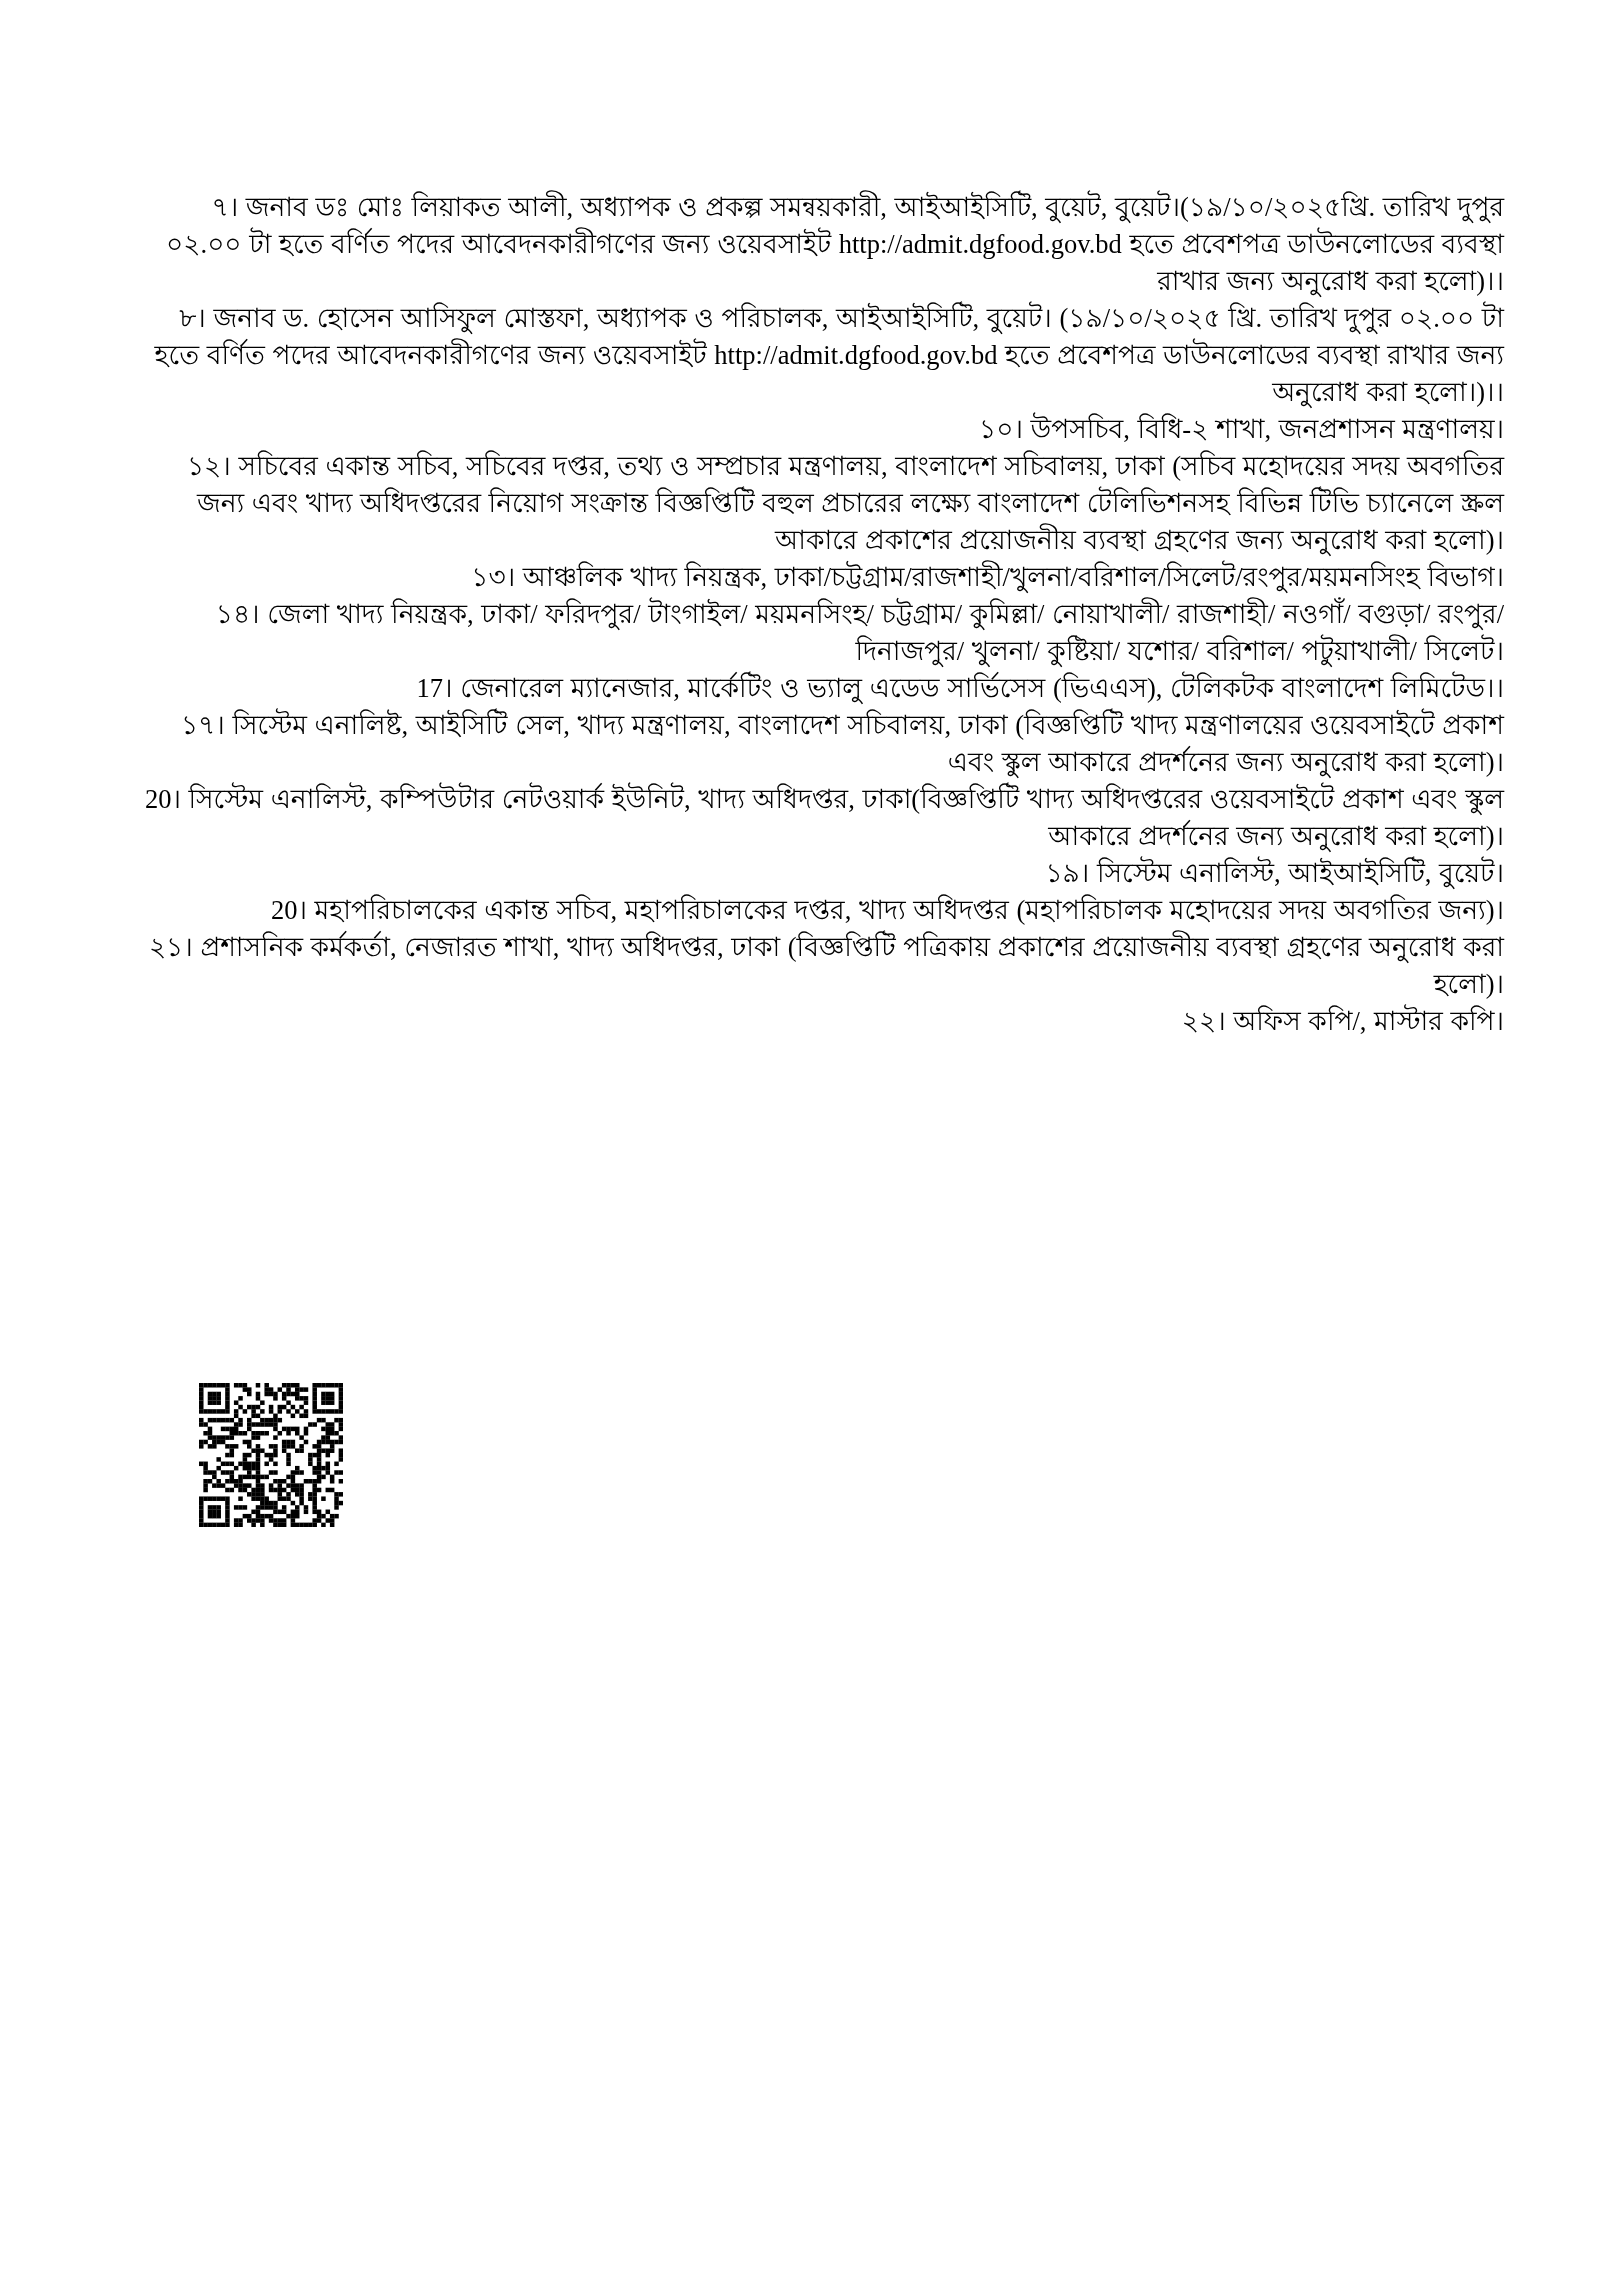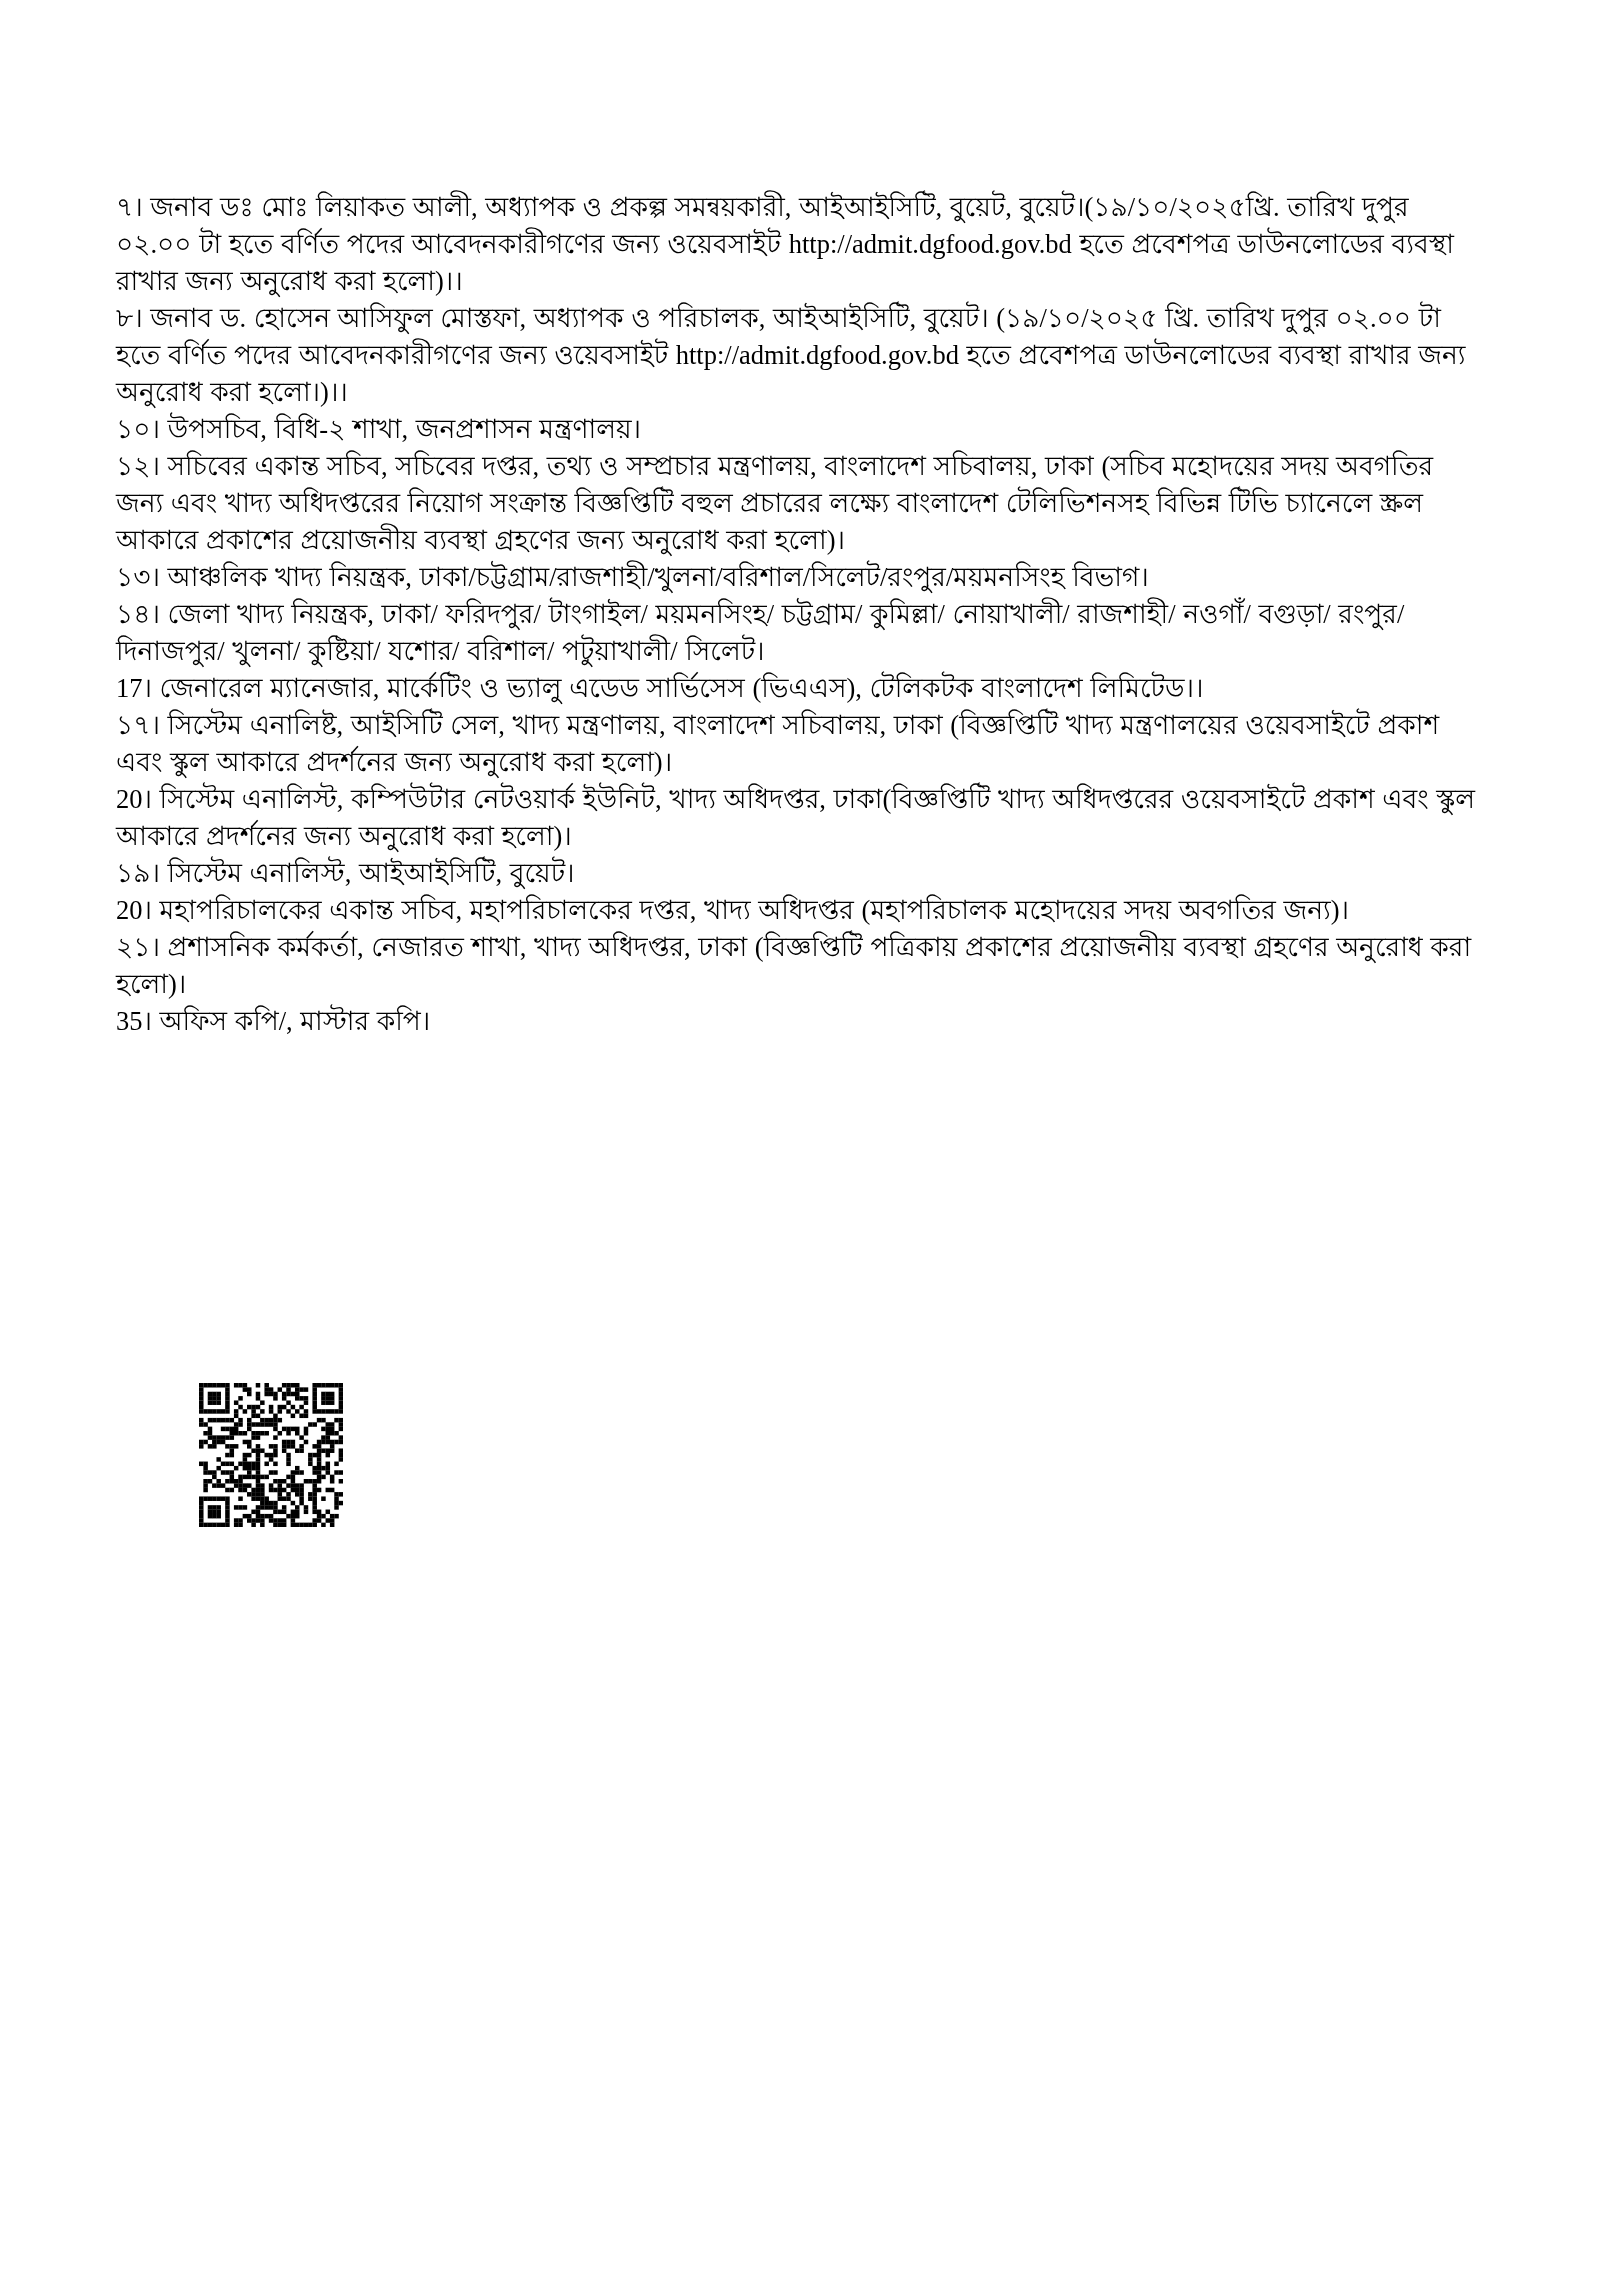--- a/index.html
+++ b/index.html
@@ -11,26 +11,26 @@
     position: relative;
     width: 1620px;
     height: 2293px;
     background: #ffffff;
     font-family: "Liberation Serif", "DejaVu Serif", serif;
     color: #000000;
     overflow: hidden;
   }
   .content {
     position: absolute;
-    left: 116px;
+    left: 144px;
     top: 189px;
     width: 1360px;
     font-size: 26.5px;
     line-height: 37px;
-    text-align: left;
+    text-align: right;
     word-spacing: 1px;
   }
   .content p {
     margin: 0;
     padding: 0;
   }
   .qr {
     position: absolute;
     left: 199px;
     top: 1383px;
@@ -50,21 +50,21 @@
     <p>১০। উপসচিব, বিধি-২ শাখা, জনপ্রশাসন মন্ত্রণালয়।</p>
     <p>১২। সচিবের একান্ত সচিব, সচিবের দপ্তর, তথ্য ও সম্প্রচার মন্ত্রণালয়, বাংলাদেশ সচিবালয়, ঢাকা (সচিব মহোদয়ের সদয় অবগতির জন্য এবং খাদ্য অধিদপ্তরের নিয়োগ সংক্রান্ত বিজ্ঞপ্তিটি বহুল প্রচারের লক্ষ্যে বাংলাদেশ টেলিভিশনসহ বিভিন্ন টিভি চ্যানেলে স্ক্রল আকারে প্রকাশের প্রয়োজনীয় ব্যবস্থা গ্রহণের জন্য অনুরোধ করা হলো)।</p>
     <p>১৩। আঞ্চলিক খাদ্য নিয়ন্ত্রক, ঢাকা/চট্টগ্রাম/রাজশাহী/খুলনা/বরিশাল/সিলেট/রংপুর/ময়মনসিংহ বিভাগ।</p>
     <p>১৪। জেলা খাদ্য নিয়ন্ত্রক, ঢাকা/ ফরিদপুর/ টাংগাইল/ ময়মনসিংহ/ চট্টগ্রাম/ কুমিল্লা/ নোয়াখালী/ রাজশাহী/ নওগাঁ/ বগুড়া/ রংপুর/ দিনাজপুর/ খুলনা/ কুষ্টিয়া/ যশোর/ বরিশাল/ পটুয়াখালী/ সিলেট।</p>
     <p>17। জেনারেল ম্যানেজার, মার্কেটিং ও ভ্যালু এডেড সার্ভিসেস (ভিএএস), টেলিকটক বাংলাদেশ লিমিটেড।।</p>
     <p>১৭। সিস্টেম এনালিষ্ট, আইসিটি সেল, খাদ্য মন্ত্রণালয়, বাংলাদেশ সচিবালয়, ঢাকা (বিজ্ঞপ্তিটি খাদ্য মন্ত্রণালয়ের ওয়েবসাইটে প্রকাশ এবং স্কুল আকারে প্রদর্শনের জন্য অনুরোধ করা হলো)।</p>
     <p>20। সিস্টেম এনালিস্ট, কম্পিউটার নেটওয়ার্ক ইউনিট, খাদ্য অধিদপ্তর, ঢাকা(বিজ্ঞপ্তিটি খাদ্য অধিদপ্তরের ওয়েবসাইটে প্রকাশ এবং স্কুল আকারে প্রদর্শনের জন্য অনুরোধ করা হলো)।</p>
     <p>১৯। সিস্টেম এনালিস্ট, আইআইসিটি, বুয়েট।</p>
     <p>20। মহাপরিচালকের একান্ত সচিব, মহাপরিচালকের দপ্তর, খাদ্য অধিদপ্তর (মহাপরিচালক মহোদয়ের সদয় অবগতির জন্য)।</p>
     <p>২১। প্রশাসনিক কর্মকর্তা, নেজারত শাখা, খাদ্য অধিদপ্তর, ঢাকা (বিজ্ঞপ্তিটি পত্রিকায় প্রকাশের প্রয়োজনীয় ব্যবস্থা গ্রহণের অনুরোধ করা হলো)।</p>
-    <p>35। অফিস কপি/, মাস্টার কপি।</p>
+    <p>২২। অফিস কপি/, মাস্টার কপি।</p>
   </div>
 
   <div class="qr" id="qr">
       <svg xmlns="http://www.w3.org/2000/svg" viewBox="0 0 147 147" fill="#000000">
         <rect x="0.00" y="0.00" width="4.60" height="4.60"></rect>
         <rect x="4.45" y="0.00" width="4.60" height="4.60"></rect>
         <rect x="8.91" y="0.00" width="4.60" height="4.60"></rect>
         <rect x="13.36" y="0.00" width="4.60" height="4.60"></rect>
         <rect x="17.82" y="0.00" width="4.60" height="4.60"></rect>
         <rect x="22.27" y="0.00" width="4.60" height="4.60"></rect>

